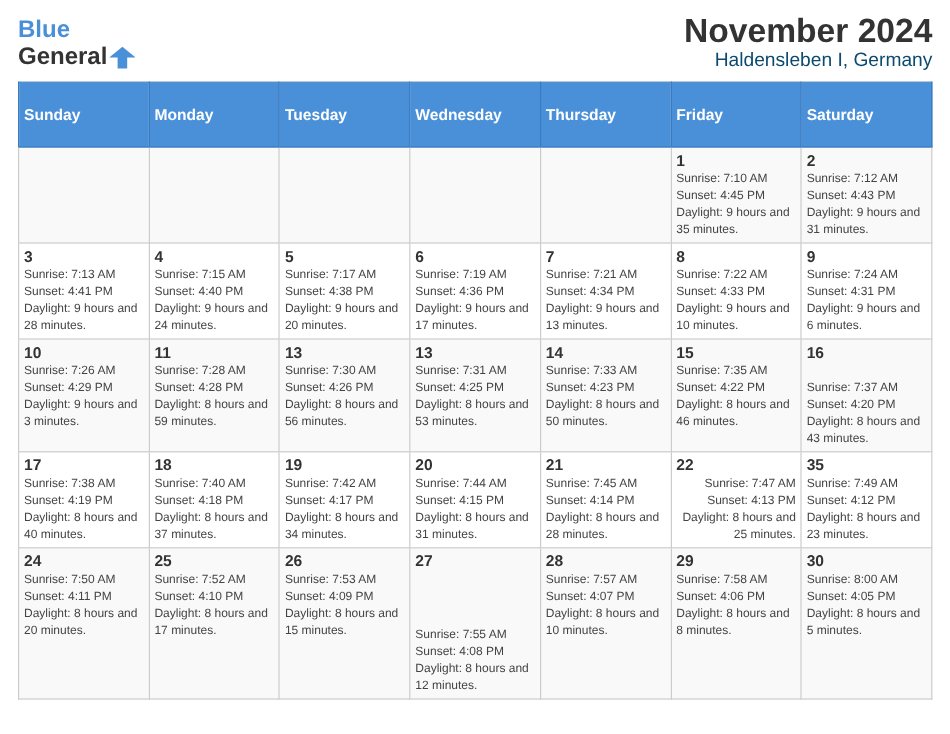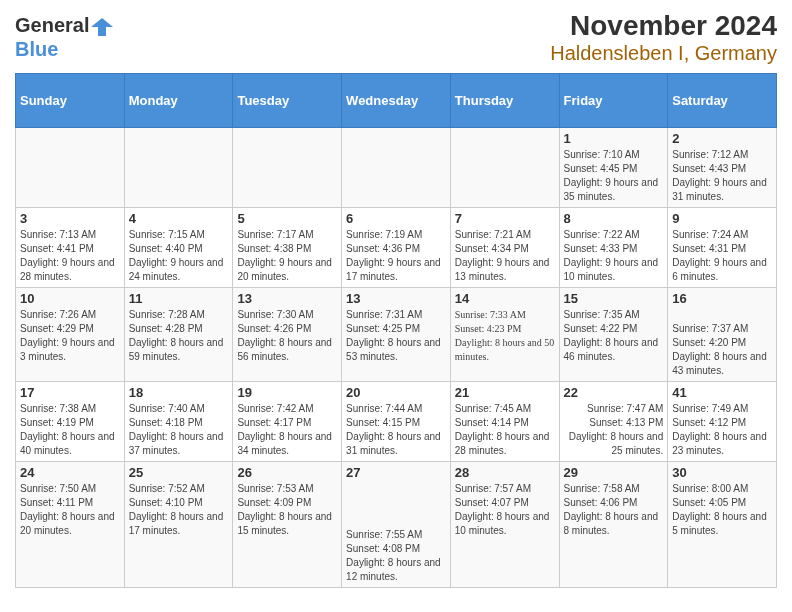--- a/index.html
+++ b/index.html
@@ -23,22 +23,22 @@
     }
     .title-area {
       text-align: right;
     }
     .month-title {
       font-size: 28px;
       font-weight: bold;
       color: #333;
     }
     .location-title {
-      font-size: 20px;
-      color: #a16207;
+      font-size: 16px;
+      color: #0c4a6e;
     }
     table {
       width: 100%;
       border-collapse: collapse;
       table-layout: fixed;
     }
     thead th {
       background: #4a90d9;
       color: #fff;
       font-size: 13px;
@@ -77,28 +77,28 @@
     tbody tr:nth-child(odd) td.empty {
       background: #f9f9f9;
     }
   </style>
 </head>
 <body>
 
 <div class="header-area">
   <div class="logo">
     <div>
+      <div style="font-size:20px;font-weight:bold;color:#4a90d9;line-height:1.1;">Blue</div>
       <div style="display:flex;align-items:center;">
         <div style="font-size:20px;font-weight:bold;color:#333;line-height:1.1;">
           General<svg style="display:inline;vertical-align:middle;margin-left:2px;" width="22" height="22" viewBox="0 0 22 22">
               <polygon points="11,2 22,11 15,11 15,20 7,20 7,11 0,11" fill="#4a90d9"></polygon>
             </svg>
         </div>
       </div>
-      <div style="font-size:20px;font-weight:bold;color:#4a90d9;line-height:1.1;">Blue</div>
     </div>
   </div>
   <div class="title-area">
     <div class="month-title">November 2024</div>
     <div class="location-title">Haldensleben I, Germany</div>
   </div>
 </div>
 
 <table>
   <thead>
@@ -196,21 +196,21 @@
 Daylight: 8 hours and 56 minutes.</div>
         </td>
         <td>
           <span class="day-num">13</span>
           <div class="day-info" style="white-space: pre-line;">Sunrise: 7:31 AM
 Sunset: 4:25 PM
 Daylight: 8 hours and 53 minutes.</div>
         </td>
         <td>
           <span class="day-num">14</span>
-          <div class="day-info" style="white-space: pre-line; font-family: Liberation Serif, serif;">Sunrise: 7:33 AM
+          <div class="day-info" style="white-space: pre-line;">Sunrise: 7:33 AM
 Sunset: 4:23 PM
 Daylight: 8 hours and 50 minutes.</div>
         </td>
         <td>
           <span class="day-num">15</span>
           <div class="day-info" style="white-space: pre-line;">Sunrise: 7:35 AM
 Sunset: 4:22 PM
 Daylight: 8 hours and 46 minutes.</div>
         </td>
         <td>
@@ -251,21 +251,21 @@
 Sunset: 4:14 PM
 Daylight: 8 hours and 28 minutes.</div>
         </td>
         <td>
           <span class="day-num">22</span>
           <div class="day-info" style="white-space: pre-line; text-align: right;">Sunrise: 7:47 AM
 Sunset: 4:13 PM
 Daylight: 8 hours and 25 minutes.</div>
         </td>
         <td>
-          <span class="day-num">41</span>
+          <span class="day-num">35</span>
           <div class="day-info" style="white-space: pre-line;">Sunrise: 7:49 AM
 Sunset: 4:12 PM
 Daylight: 8 hours and 23 minutes.</div>
         </td>
       </tr>
       <tr>
         <td>
           <span class="day-num">24</span>
           <div class="day-info" style="white-space: pre-line;">Sunrise: 7:50 AM
 Sunset: 4:11 PM

